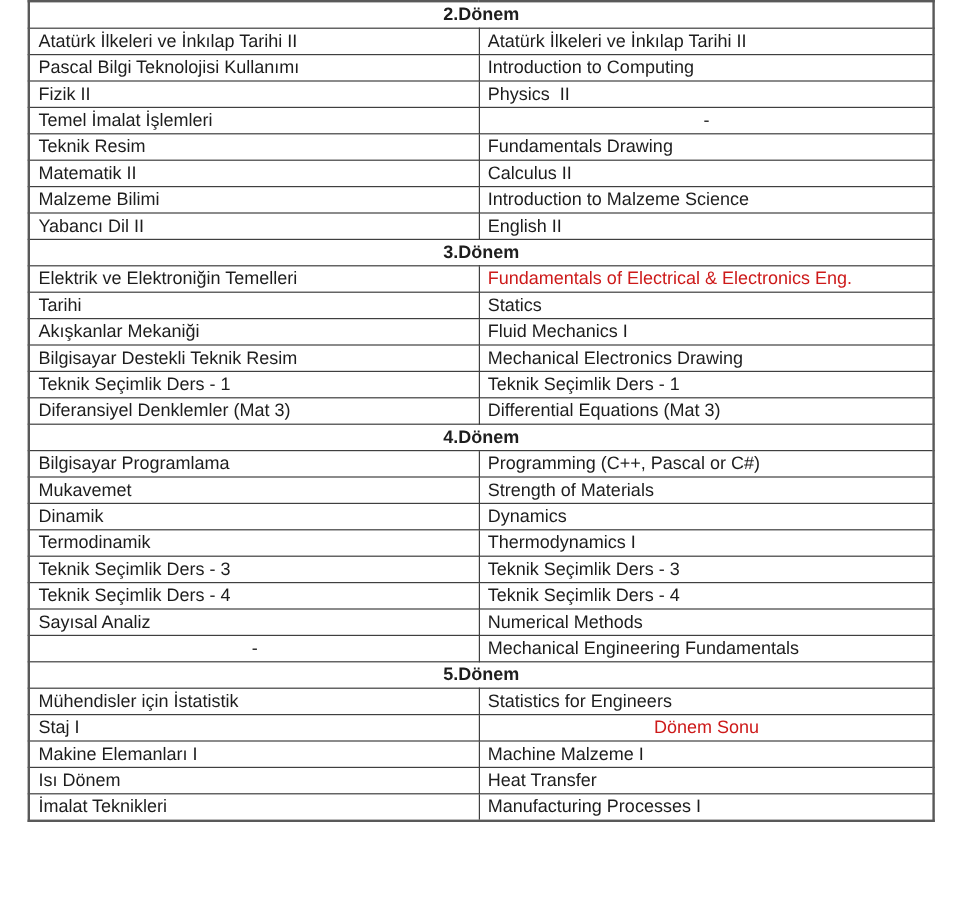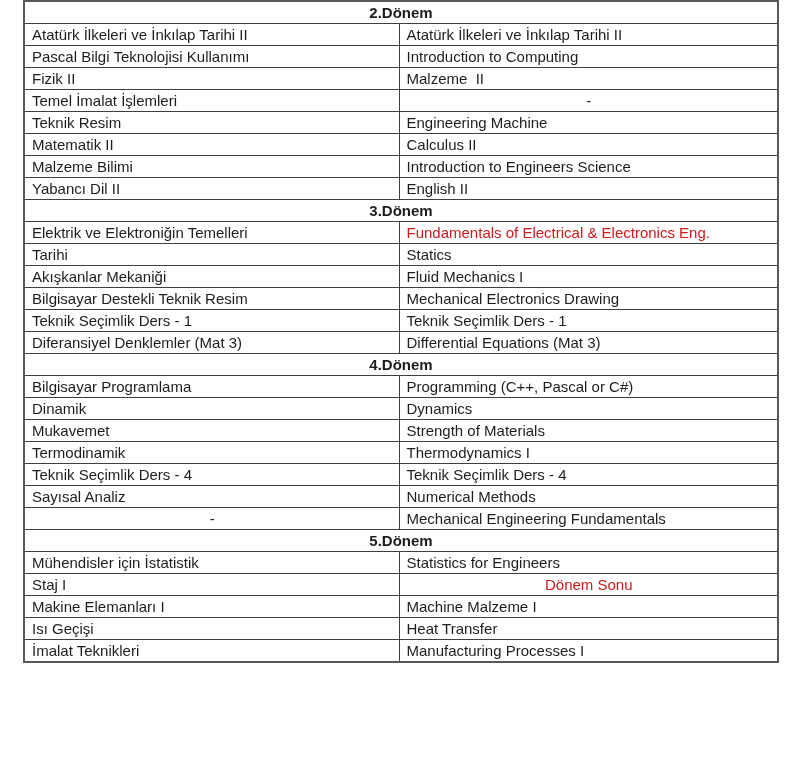--- a/index.html
+++ b/index.html
@@ -63,37 +63,37 @@
         <tr>
           <td class="cell">Atatürk İlkeleri ve İnkılap Tarihi II</td>
           <td class="cell">Atatürk İlkeleri ve İnkılap Tarihi II</td>
         </tr>
         <tr>
           <td class="cell">Pascal Bilgi Teknolojisi Kullanımı</td>
           <td class="cell">Introduction to Computing</td>
         </tr>
         <tr>
           <td class="cell">Fizik II</td>
-          <td class="cell">Malzeme  II</td>
+          <td class="cell">Physics  II</td>
         </tr>
         <tr>
           <td class="cell">Temel İmalat İşlemleri</td>
           <td class="cell center">-</td>
         </tr>
         <tr>
           <td class="cell">Teknik Resim</td>
-          <td class="cell">Engineering Machine</td>
+          <td class="cell">Fundamentals Drawing</td>
         </tr>
         <tr>
           <td class="cell">Matematik II</td>
           <td class="cell">Calculus II</td>
         </tr>
         <tr>
           <td class="cell">Malzeme Bilimi</td>
-          <td class="cell">Introduction to Engineers Science</td>
+          <td class="cell">Introduction to Malzeme Science</td>
         </tr>
         <tr>
           <td class="cell">Yabancı Dil II</td>
           <td class="cell">English II</td>
         </tr>
         <tr>
           <td colspan="2" class="section-header">3.Dönem</td>
         </tr>
         <tr>
           <td class="cell">Elektrik ve Elektroniğin Temelleri</td>
@@ -120,30 +120,34 @@
           <td class="cell">Differential Equations (Mat 3)</td>
         </tr>
         <tr>
           <td colspan="2" class="section-header">4.Dönem</td>
         </tr>
         <tr>
           <td class="cell">Bilgisayar Programlama</td>
           <td class="cell">Programming (C++, Pascal or C#)</td>
         </tr>
         <tr>
+          <td class="cell">Mukavemet</td>
+          <td class="cell">Strength of Materials</td>
+        </tr>
+        <tr>
           <td class="cell">Dinamik</td>
           <td class="cell">Dynamics</td>
         </tr>
         <tr>
-          <td class="cell">Mukavemet</td>
-          <td class="cell">Strength of Materials</td>
+          <td class="cell">Termodinamik</td>
+          <td class="cell">Thermodynamics I</td>
         </tr>
         <tr>
-          <td class="cell">Termodinamik</td>
-          <td class="cell">Thermodynamics I</td>
+          <td class="cell">Teknik Seçimlik Ders - 3</td>
+          <td class="cell">Teknik Seçimlik Ders - 3</td>
         </tr>
         <tr>
           <td class="cell">Teknik Seçimlik Ders - 4</td>
           <td class="cell">Teknik Seçimlik Ders - 4</td>
         </tr>
         <tr>
           <td class="cell">Sayısal Analiz</td>
           <td class="cell">Numerical Methods</td>
         </tr>
         <tr>
@@ -159,21 +163,21 @@
         </tr>
         <tr>
           <td class="cell">Staj I</td>
           <td class="cell center red">Dönem Sonu</td>
         </tr>
         <tr>
           <td class="cell">Makine Elemanları I</td>
           <td class="cell">Machine Malzeme I</td>
         </tr>
         <tr>
-          <td class="cell">Isı Geçişi</td>
+          <td class="cell">Isı Dönem</td>
           <td class="cell">Heat Transfer</td>
         </tr>
         <tr>
           <td class="cell">İmalat Teknikleri</td>
           <td class="cell">Manufacturing Processes I</td>
         </tr>
       </tbody>
   </table>
 </div>
 

